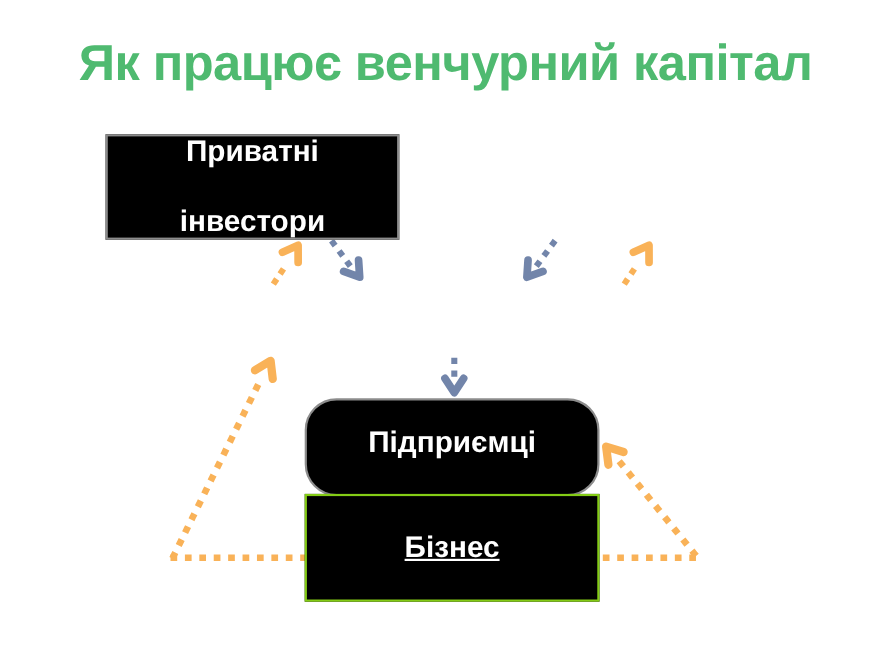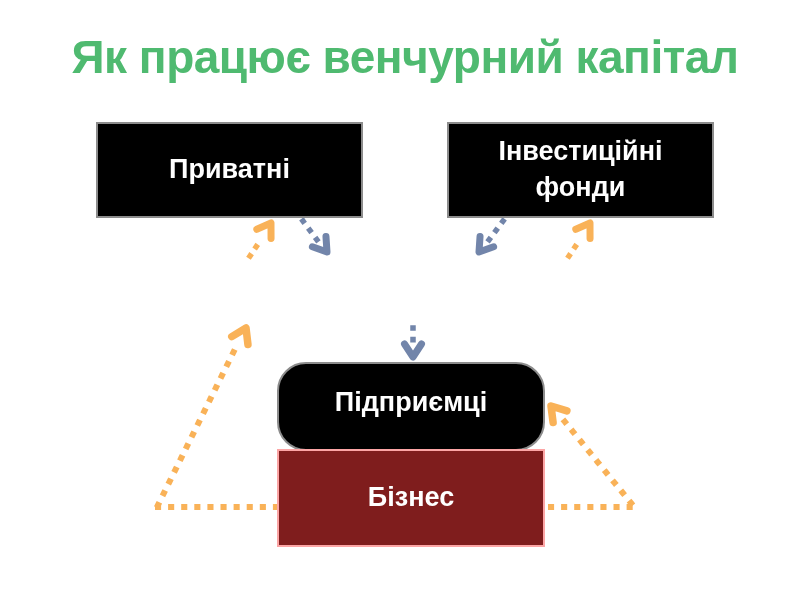--- a/index.html
+++ b/index.html
@@ -12,21 +12,21 @@
     text-align:center; font-size:46px; font-weight:700;
     letter-spacing:-0.5px; color:#4fba70; line-height:1.2;
   }
   .node {
     position:absolute; display:flex; flex-direction:column;
     align-items:center; justify-content:center;
     text-align:center; font-weight:700; color:#ffffff;
     font-size:27px; line-height:1.32;
   }
   .node-black { background:#000000; border:2px solid #8c8c8c; }
-  .node-blue  { background:#7f1d1d; border:2px solid #fca5a5; }
+  .node-blue  { background:#000000; border:2px solid #84cc16;text-decoration:underline; }
   .node-private      { left:96px;  top:122px; width:263px; height:92px;gap:28px; }
   .node-funds        { left:447px; top:122px; width:263px; height:92px; }
   .node-vc           { left:217px; top:253px; width:396px; height:64px; }
   .node-entrepreneurs{ left:277px; top:362px; width:264px; height:77px; padding-bottom:8px; box-sizing:content-box;border-radius:29px; }
   .node-business     { left:277px; top:449px; width:264px; height:94px; }
   svg.arrows { position:absolute; left:0; top:0; width:810px; height:608px; pointer-events:none; }
 </style>
 </head>
 <body>
 
@@ -71,26 +71,23 @@
       <path d="M -14 -9 L 0 0 L -14 9" transform="translate(551,406) rotate(-130)" stroke-width="7.5" fill="none" stroke-linecap="round" stroke-linejoin="round" stroke="#f9b258"></path>
     </g>
 
     <g>
       <line x1="158" y1="507" x2="632" y2="507" stroke-width="6" stroke-dasharray="0.1 13" stroke-linecap="square" fill="none" stroke="#f9b258"></line>
     </g>
   </svg>
 
   <div class="node node-black node-private">
     <span>Приватні</span>
+    <span>інвестори</span>
   </div>
 
-  <div class="node node-black node-funds">
-    <span>Інвестиційні</span>
-    <span>фонди</span>
-  </div>
 
 
   <div class="node node-black node-entrepreneurs">
     <span>Підприємці</span>
   </div>
 
   <div class="node node-blue node-business">
     <span>Бізнес</span>
   </div>
 

